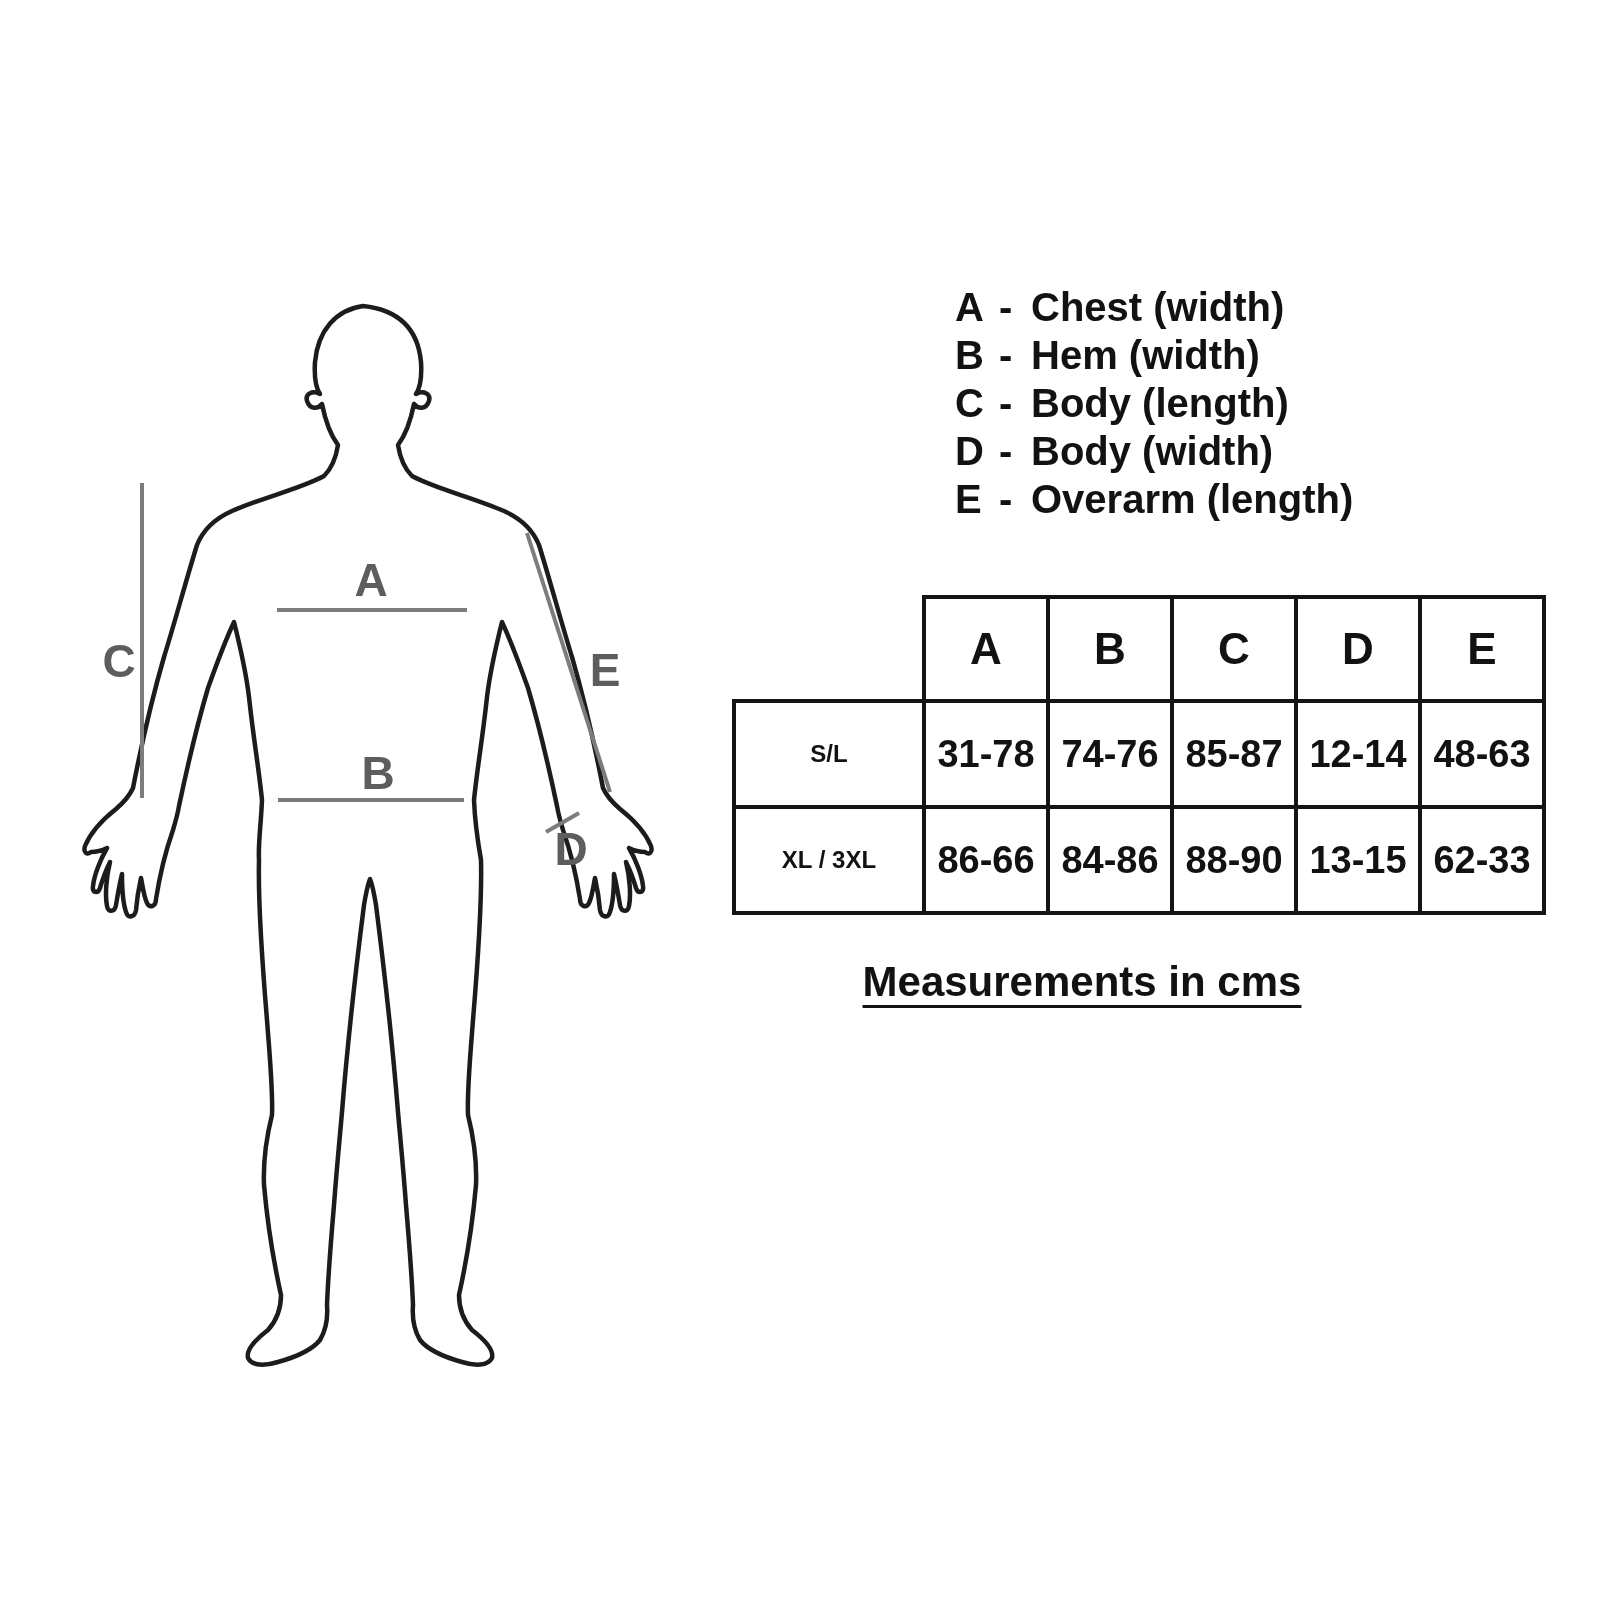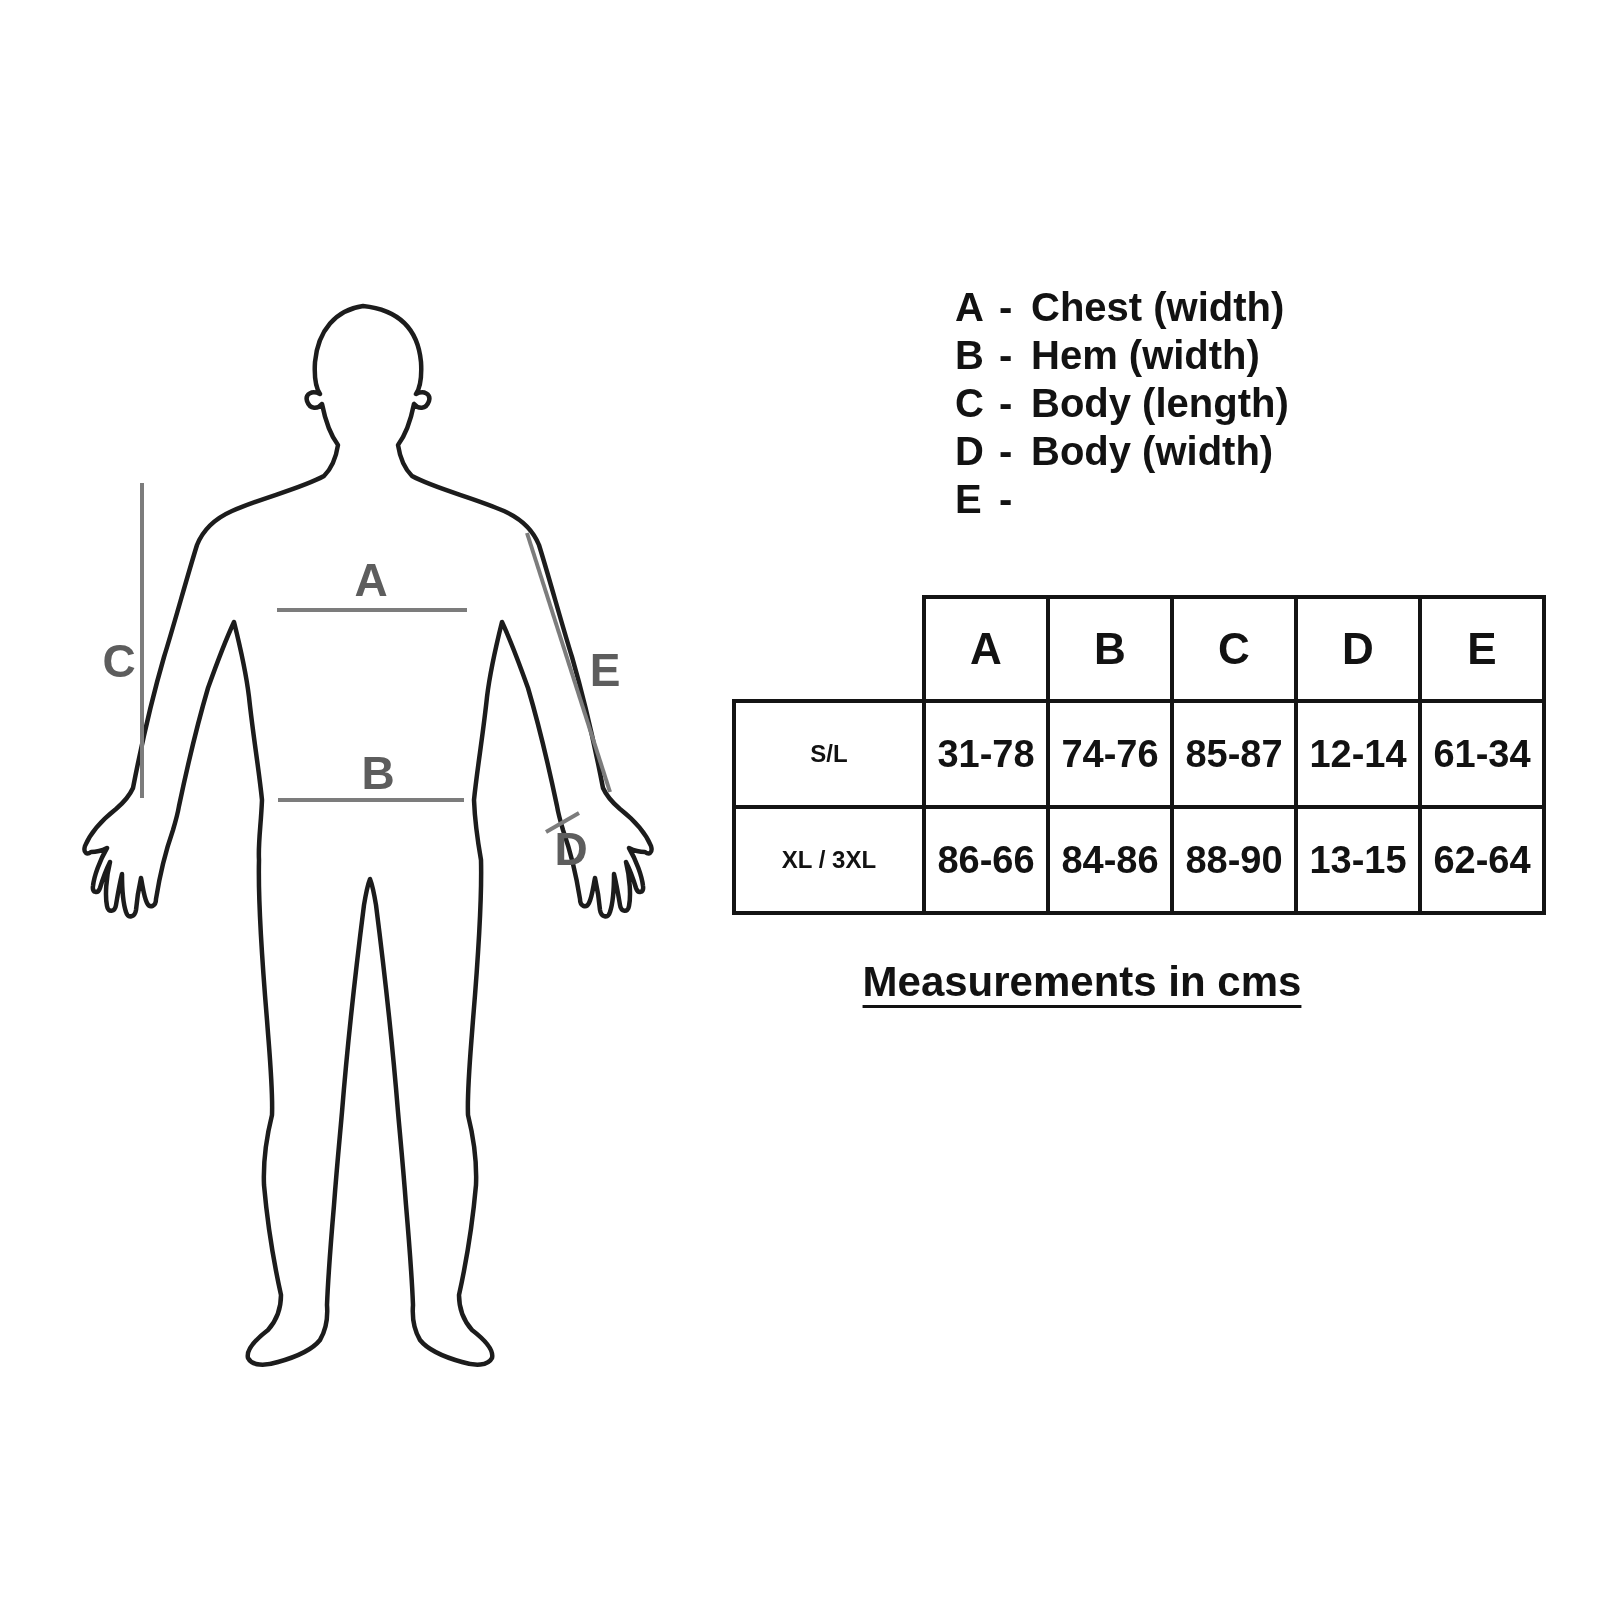--- a/index.html
+++ b/index.html
@@ -167,21 +167,21 @@
   <div class="legend-line">
     <span class="legend-letter">B</span><span class="legend-sep">-</span><span>Hem (width)</span>
   </div>
   <div class="legend-line">
     <span class="legend-letter">C</span><span class="legend-sep">-</span><span>Body (length)</span>
   </div>
   <div class="legend-line">
     <span class="legend-letter">D</span><span class="legend-sep">-</span><span>Body (width)</span>
   </div>
   <div class="legend-line">
-    <span class="legend-letter">E</span><span class="legend-sep">-</span>
+    <span class="legend-letter">E</span><span class="legend-sep">-</span><span>Overarm (length)</span>
   </div>
 </div>
 
 <table id="size-table">
   <colgroup>
     <col class="col-label">
       <col class="col-data">
       <col class="col-data">
       <col class="col-data">
       <col class="col-data">
@@ -195,26 +195,26 @@
     <th>C</th>
     <th>D</th>
     <th>E</th>
   </tr>
   <tr class="row-data">
     <td class="size">S/L</td>
     <td class="val">31-78</td>
     <td class="val">74-76</td>
     <td class="val">85-87</td>
     <td class="val">12-14</td>
-    <td class="val">61-34</td>
+    <td class="val">48-63</td>
   </tr>
   <tr class="row-data">
     <td class="size">XL / 3XL</td>
     <td class="val">86-66</td>
     <td class="val">84-86</td>
     <td class="val">88-90</td>
     <td class="val">13-15</td>
-    <td class="val">62-64</td>
+    <td class="val">62-33</td>
   </tr>
 </tbody>
   </table>
 
 <div id="caption">Measurements in cms</div>
 
 </body></html>

